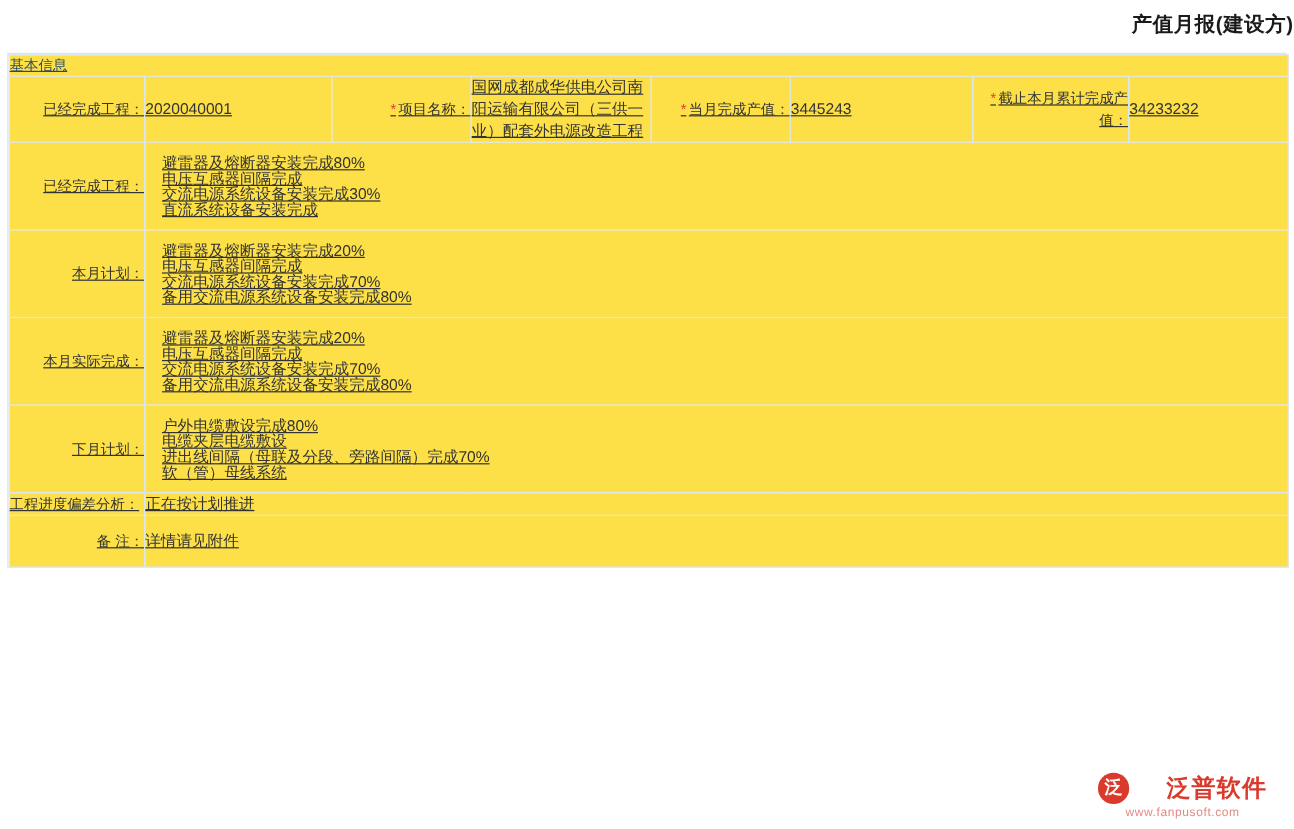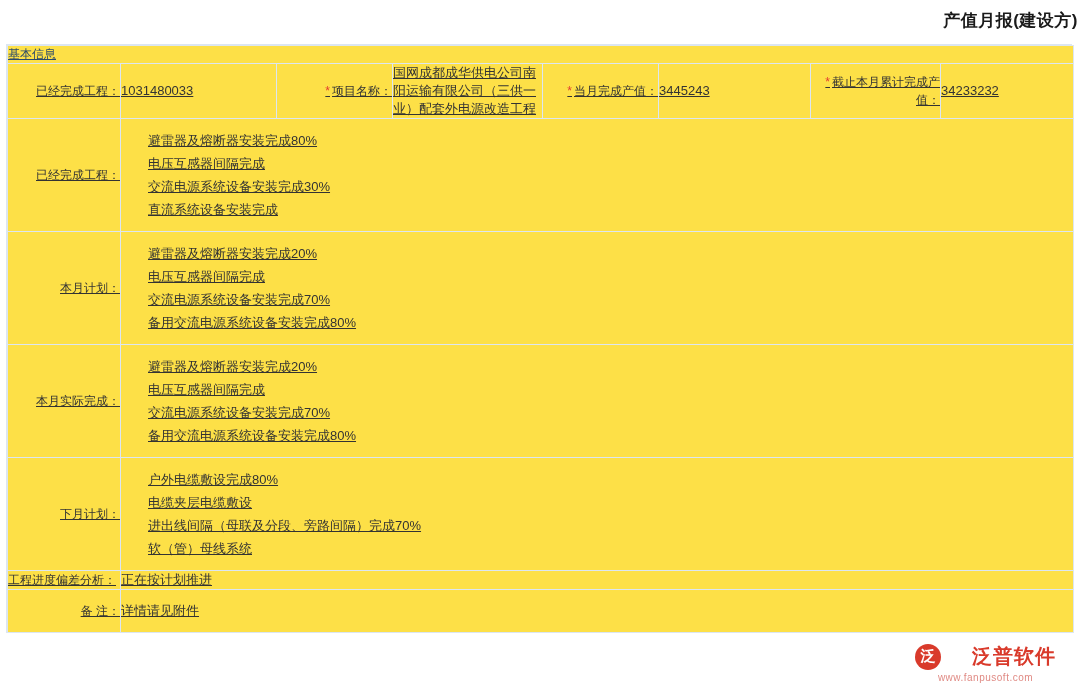--- a/index.html
+++ b/index.html
@@ -60,22 +60,22 @@
     margin-right: 2px;
   }
   .val {
     padding: 8px 10px;
     color: #333;
     font-size: 13px;
     line-height: 18px;
     word-break: break-all;
   }
   .val.ml {
-    line-height: 23px;
-    padding: 10px 27px;
+    line-height: 13px;
+    padding: 10px 14px;
   }
   .empty-cell {
     background: #ffffff;
   }
   .footer-logo {
     position: absolute;
     right: 22px;
     bottom: 8px;
     display: flex;
     flex-direction: column;
@@ -134,21 +134,21 @@
 
     <tbody>
         <tr>
       <td class="section-header" colspan="8">基本信息</td>
     </tr>
 
     <tr>
       <td class="lbl">
         <span>已经完成工程：</span>
       </td>
-      <td class="val">1031480033</td>
+      <td class="val">2020040001</td>
 
       <td class="lbl">
         <span class="req">*</span><span>项目名称：</span>
       </td>
       <td class="val">国网成都成华供电公司南阳运输有限公司（三供一业）配套外电源改造工程</td>
 
       <td class="lbl">
         <span class="req">*</span><span>当月完成产值：</span>
       </td>
       <td class="val">3445243</td>

